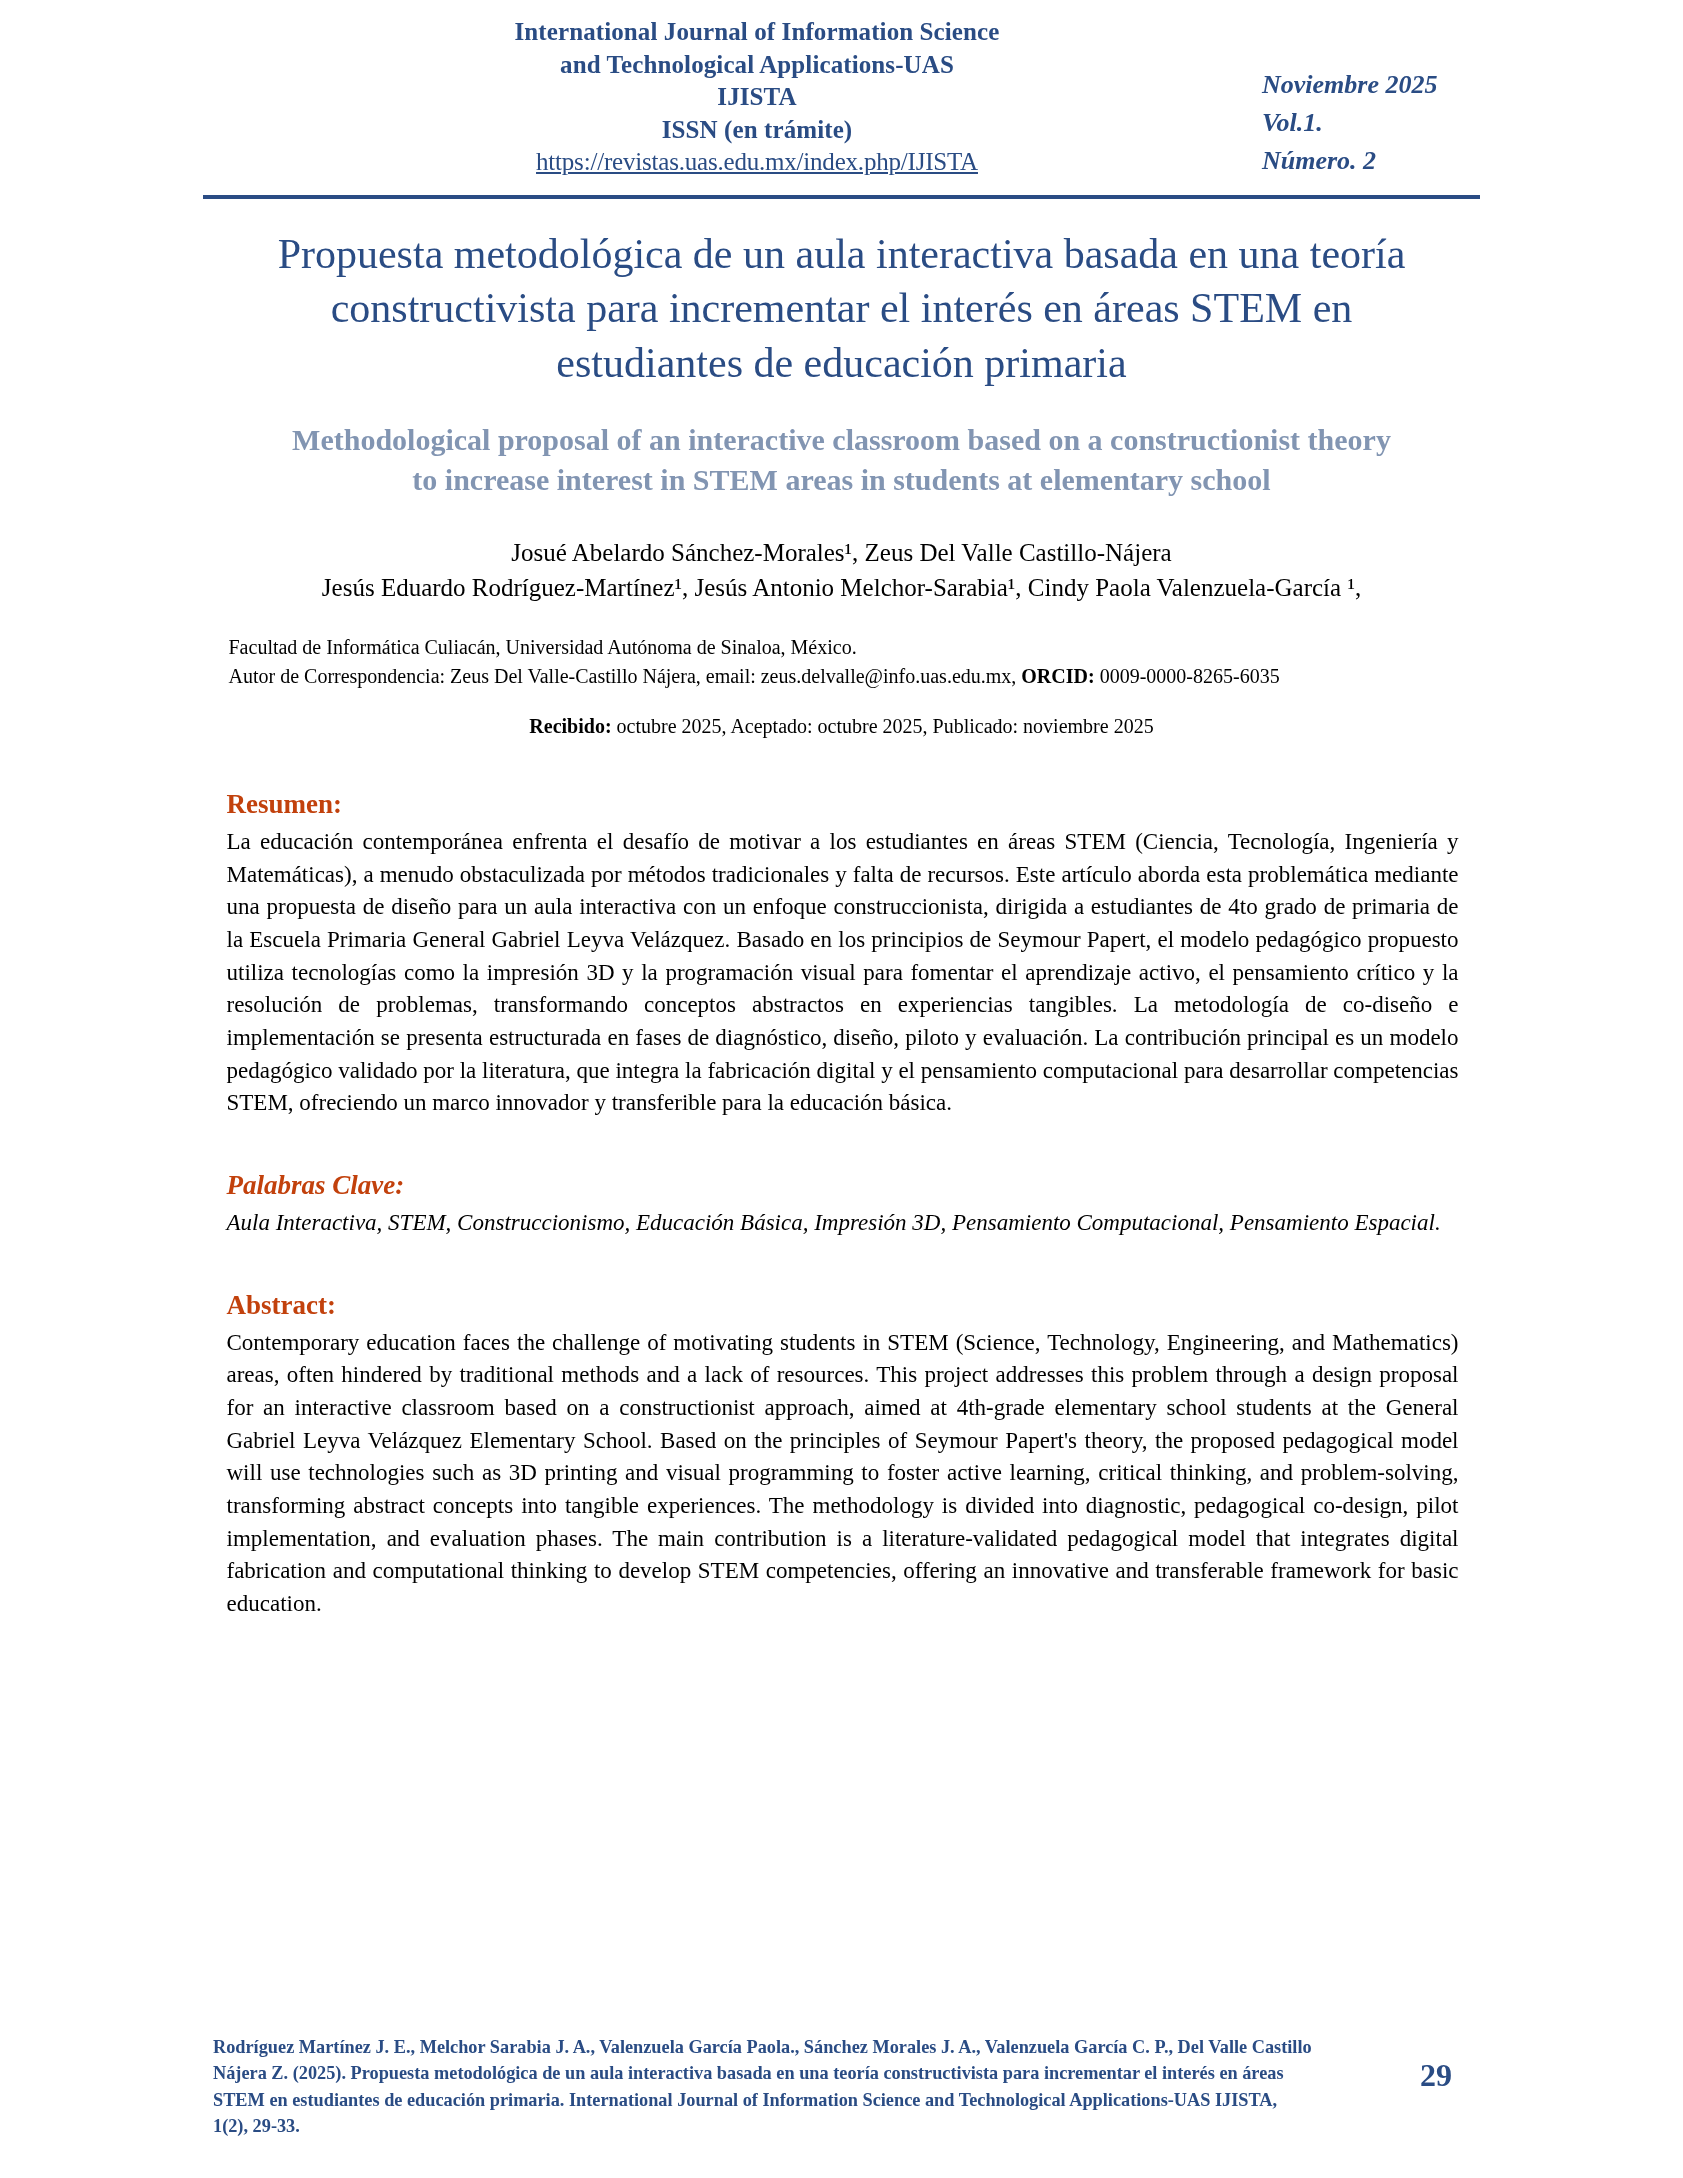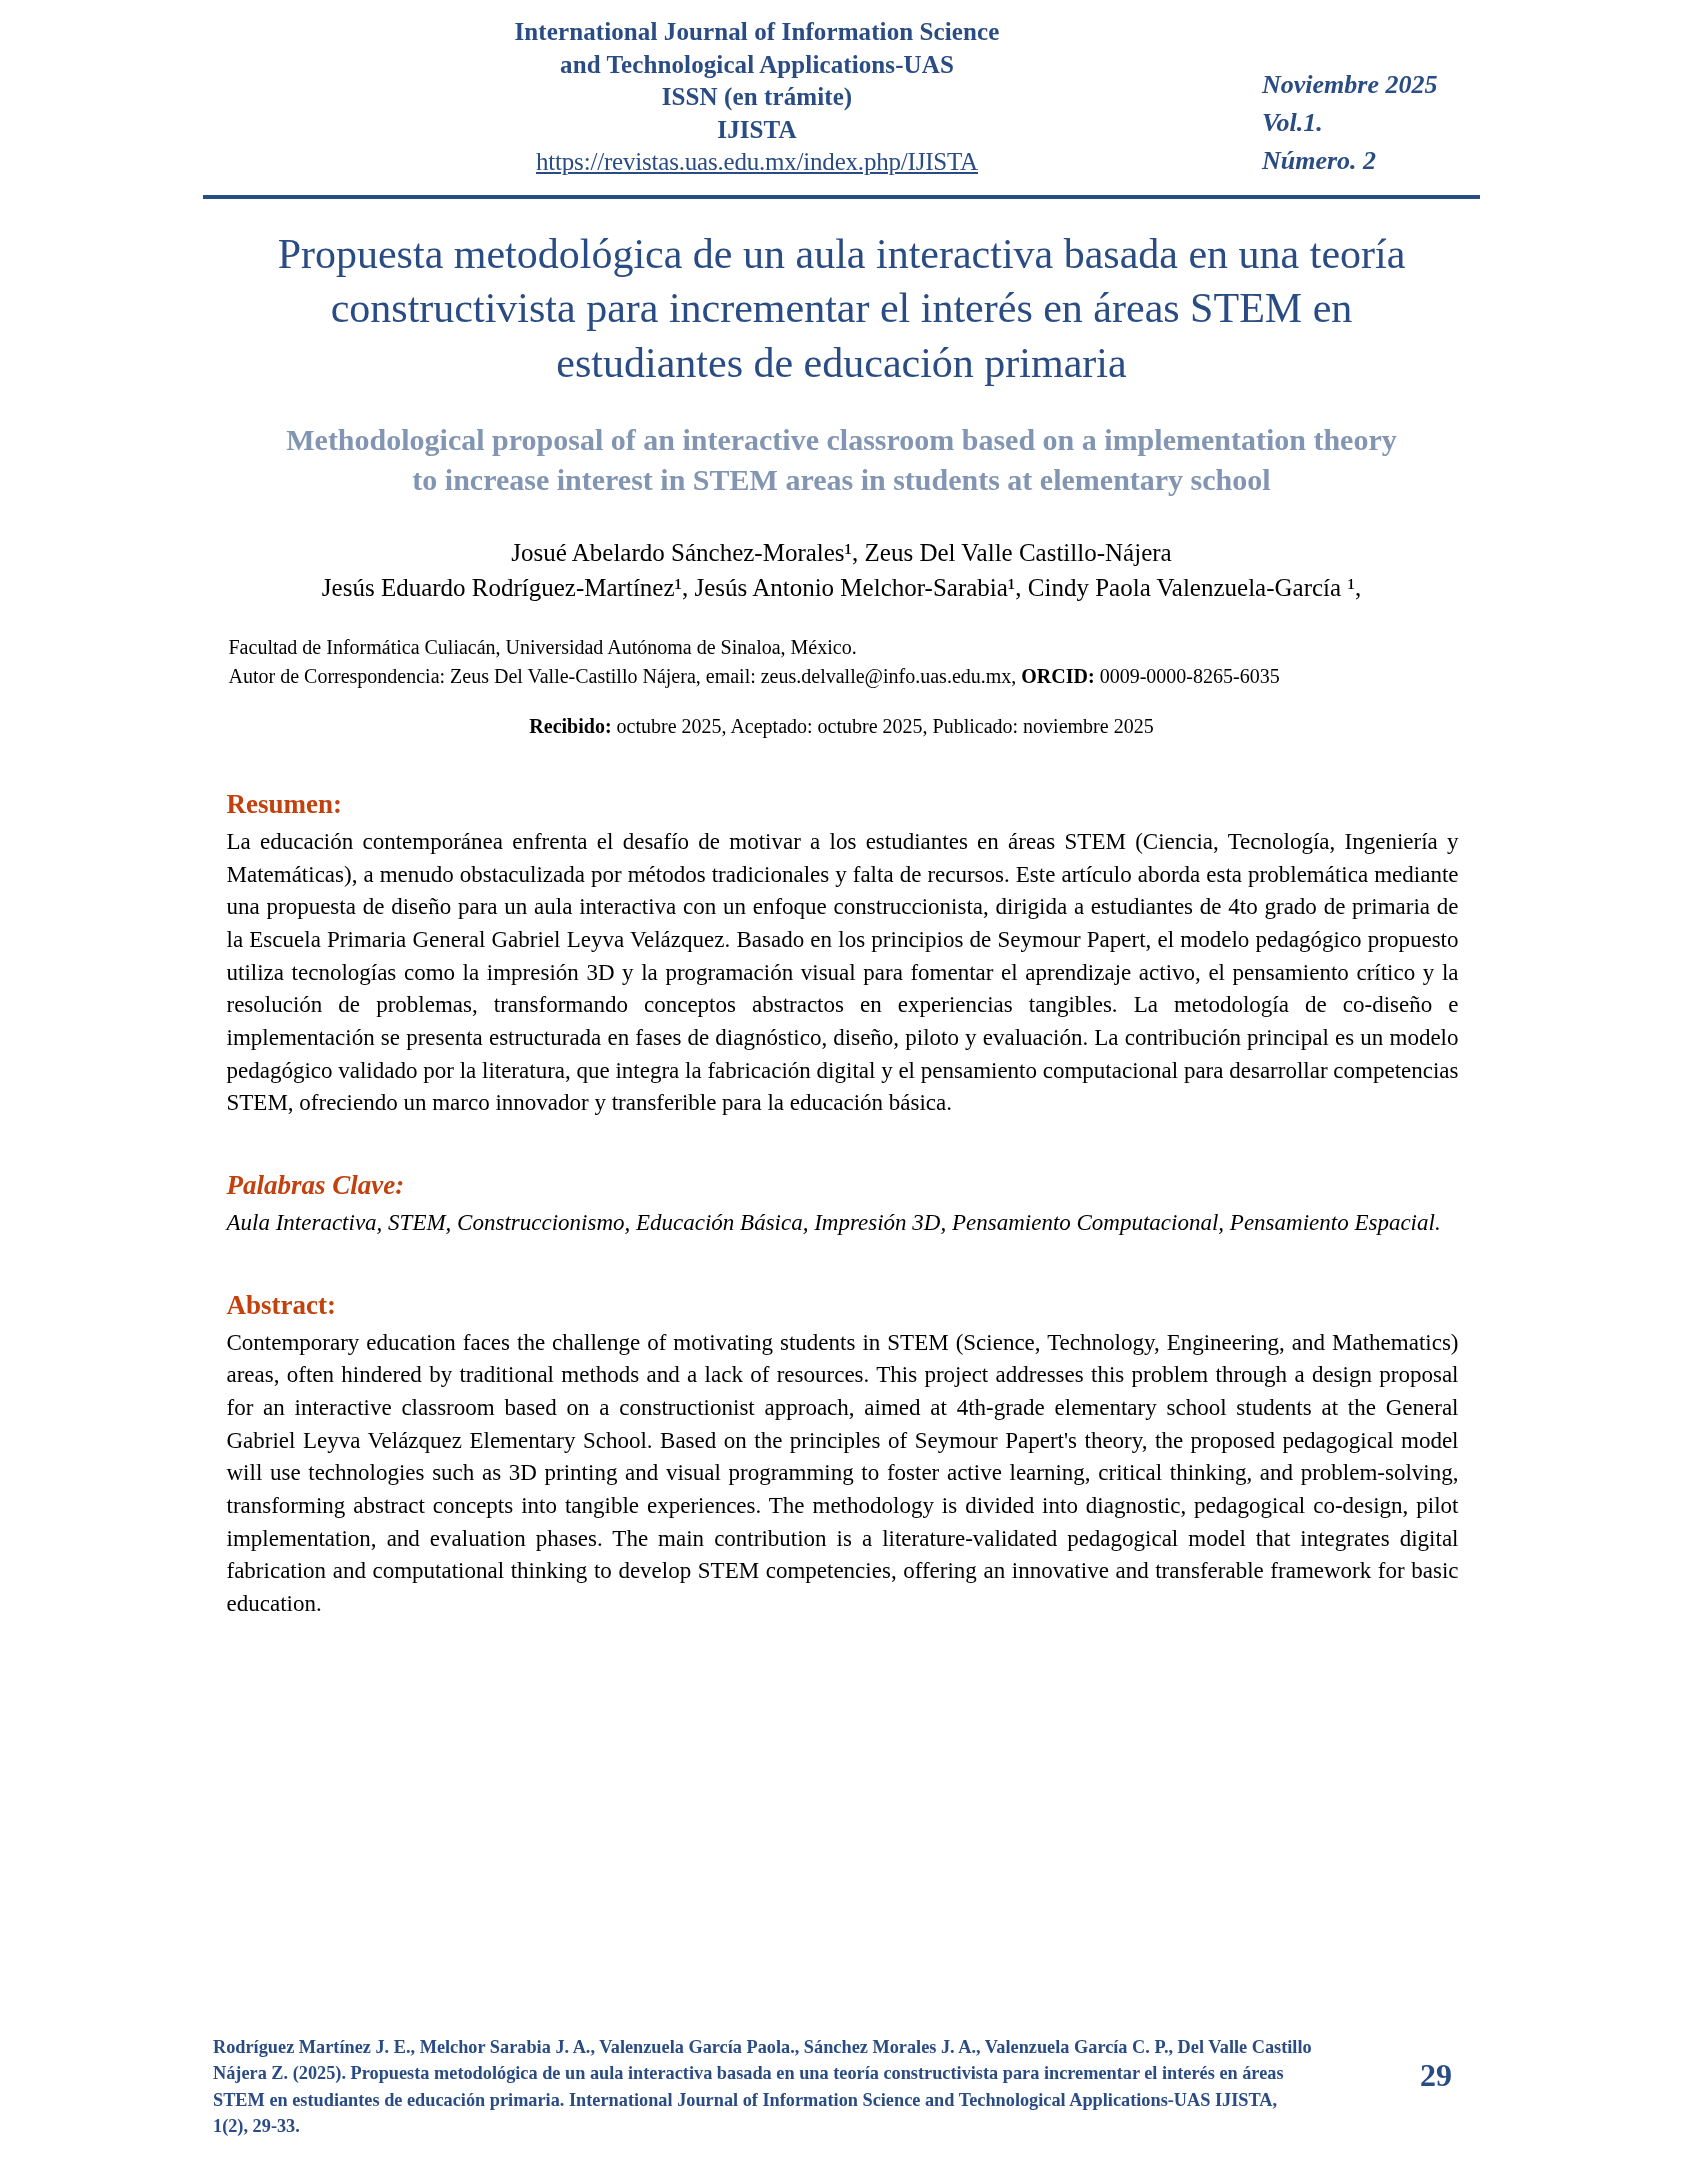--- a/index.html
+++ b/index.html
@@ -181,37 +181,37 @@
 </head>
 <body>
 
 <div class="page">
 
   <div class="masthead">
     <div class="masthead-inner">
       <div class="journal-block">
         <span class="j-line">International Journal of Information Science</span>
         <span class="j-line">and Technological Applications-UAS</span>
+        <span class="j-line">IJISTA</span>
         <span class="j-line">ISSN (en trámite)</span>
-        <span class="j-line">IJISTA</span>
         <a class="journal-url" href="#">https://revistas.uas.edu.mx/index.php/IJISTA</a>
       </div>
       <div class="issue-block">
         <span>Noviembre 2025</span>
         <span>Vol.1.</span>
         <span>Número. 2</span>
       </div>
     </div>
   </div>
   <div class="rule"></div>
 
   <div class="content">
 
     <h1 class="title-es">Propuesta metodológica de un aula interactiva basada en una teoría constructivista para incrementar el interés en áreas STEM en estudiantes de educación primaria</h1>
-    <h2 class="title-en">Methodological proposal of an interactive classroom based on a implementation theory to increase interest in STEM areas in students at elementary school</h2>
+    <h2 class="title-en">Methodological proposal of an interactive classroom based on a constructionist theory to increase interest in STEM areas in students at elementary school</h2>
 
     <div class="authors">
       <div>Josué Abelardo Sánchez-Morales¹, Zeus Del Valle Castillo-Nájera</div>
       <div>Jesús Eduardo Rodríguez-Martínez¹, Jesús Antonio Melchor-Sarabia¹, Cindy Paola Valenzuela-García ¹,</div>
     </div>
 
     <div class="affil">
       <div>Facultad de Informática Culiacán, Universidad Autónoma de Sinaloa, México.</div>
       <div><span>Autor de Correspondencia: Zeus Del Valle-Castillo Nájera, email: zeus.delvalle@info.uas.edu.mx, </span><span class="b">ORCID:</span><span> 0009-0000-8265-6035</span></div>
     </div>

